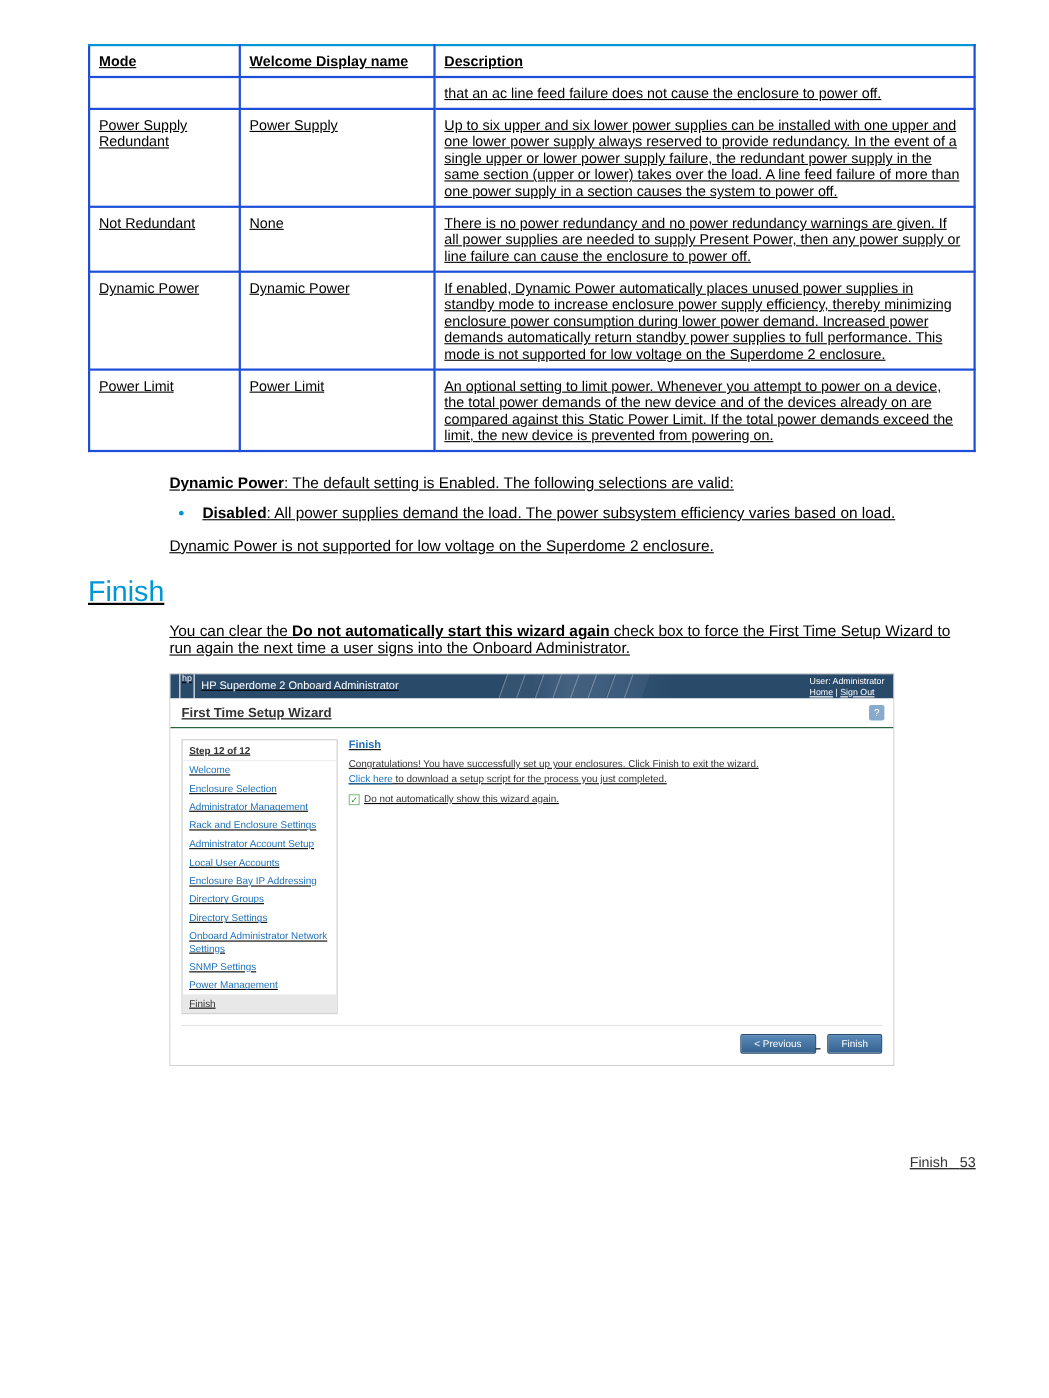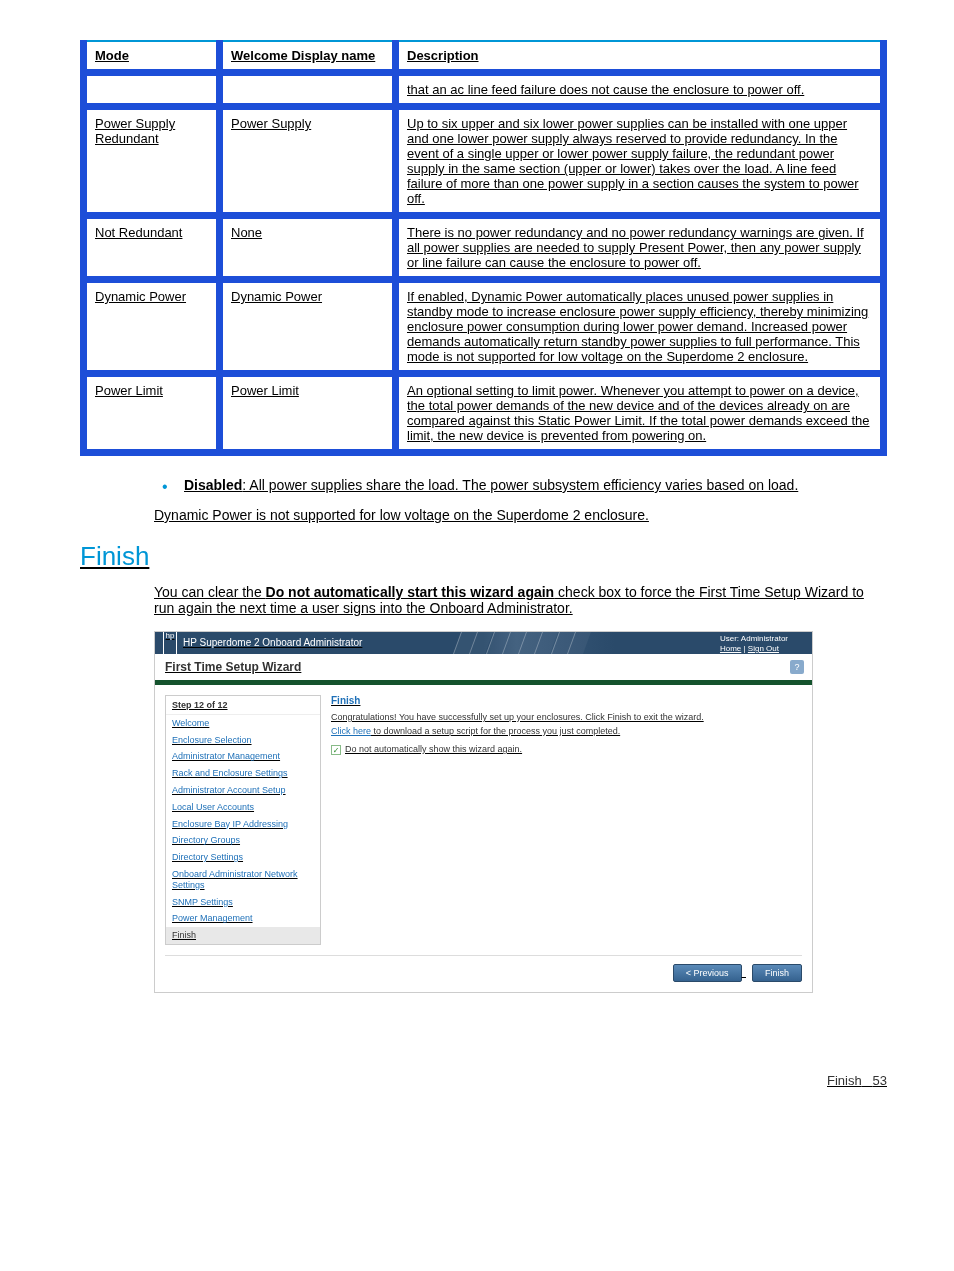--- a/index.html
+++ b/index.html
@@ -15,21 +15,21 @@
     padding: 40px 67px 30px 80px;
     text-decoration: underline;
   }
   table.power-table {
     width: 100%;
     border-collapse: collapse;
     font-size: 13px;
     margin-bottom: 20px;
   }
   table.power-table th, table.power-table td {
-    border: 7px solid #1d4ed8;
+    border: 2px solid #1d4ed8;
     padding: 6px 8px;
     text-align: left;
     vertical-align: top;
   }
   table.power-table thead th {
     border-top: 2px solid #0096d6;
     font-weight: bold;
     background: #fff;
   }
   table.power-table col.c1 { width: 17%; }
@@ -100,31 +100,31 @@
     display: flex;
   }
   .ss-topbar .stripes span {
     flex: 1;
     border-left: 1px solid rgba(255,255,255,0.3);
     transform: skewX(-20deg);
     background: rgba(255,255,255,0.05);
   }
   .ss-userinfo {
     position: absolute;
-    right: 24px;
+    right: 8px;
     top: 2px;
     font-size: 8px;
     line-height: 10px;
     color: #fff;
     text-align: left;
   }
   .ss-userinfo a { color: #fff; text-decoration: underline; }
   .ss-wizhead {
     background: #fff;
-    border-bottom: 5px solid #14532d;
+    border-bottom: 1px solid #14532d;
     padding: 6px 10px;
     position: relative;
   }
   .ss-wizhead .title {
     font-weight: bold;
     font-size: 12px;
     color: #333;
   }
   .ss-wizhead .subtitle {
     font-size: 9px;
@@ -143,21 +143,21 @@
     line-height: 14px;
     border-radius: 2px;
   }
   .ss-body {
     display: flex;
     background: #fff;
     min-height: 200px;
     padding: 10px;
   }
   .ss-sidebar {
-    width: 156px;
+    width: 142px;
     border: 1px solid #ccc;
     background: #fff;
     font-size: 9px;
     margin-right: 10px;
   }
   .ss-sidebar .step-hdr {
     font-weight: bold;
     color: #333;
     padding: 4px 6px;
     border-bottom: 1px solid #eee;
@@ -268,24 +268,27 @@
         <td>If enabled, Dynamic Power automatically places unused power supplies in standby mode to increase enclosure power supply efficiency, thereby minimizing enclosure power consumption during lower power demand. Increased power demands automatically return standby power supplies to full performance. This mode is not supported for low voltage on the Superdome 2 enclosure.</td>
       </tr>
       <tr>
         <td>Power Limit</td>
         <td>Power Limit</td>
         <td>An optional setting to limit power. Whenever you attempt to power on a device, the total power demands of the new device and of the devices already on are compared against this Static Power Limit. If the total power demands exceed the limit, the new device is prevented from powering on.</td>
       </tr>
     </tbody>
   </table>
 
+  <p class="body-text">
+    <span class="bold">Dynamic Power</span><span>: The default setting is Enabled. The following selections are valid:</span>
+  </p>
 
   <ul class="bullets">
     <li>
-      <span class="bold">Disabled</span><span>: All power supplies share the load. The power subsystem efficiency varies based on load.</span>
+      <span class="bold">Disabled</span><span>: All power supplies demand the load. The power subsystem efficiency varies based on load.</span>
     </li>
   </ul>
 
   <p class="body-text">Dynamic Power is not supported for low voltage on the Superdome 2 enclosure.</p>
 
   <h2 class="section-heading">Finish</h2>
 
   <p class="body-text">
     <span>You can clear the </span><span class="bold">Do not automatically start this wizard again</span><span> check box to force the First Time Setup Wizard to run again the next time a user signs into the Onboard Administrator.</span>
   </p>

